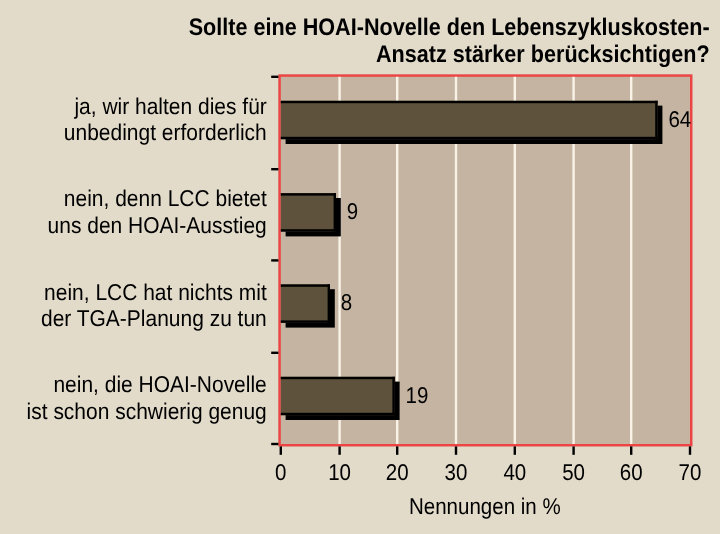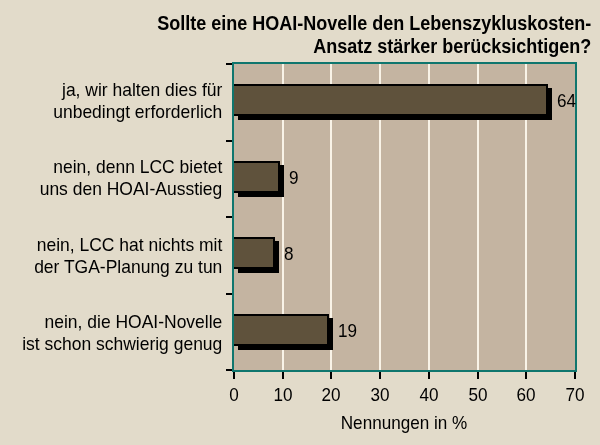--- a/index.html
+++ b/index.html
@@ -15,21 +15,21 @@
     position:absolute; top:12px; right:9px;
     text-align:right;
     font-weight:bold; font-size:20px; line-height:23px;
     white-space:nowrap;
     transform:scaleX(0.9); transform-origin:top right;
   }
   .plot {
     position:absolute; left:232px; top:62px;
     width:341px; height:306px;
     background:#c4b4a1;
-    border:2px solid #0f766e;
+    border:2px solid #ef4444;
   }
   .gridline {
     position:absolute; top:0; bottom:0; width:2px;
     background:#f9f3e7;
   }
   .bar {
     position:absolute; left:0; height:28px;
     background:#5f523c;
     border:2px solid #000; border-left:none;
     box-shadow:4px 4px 0 #000;

